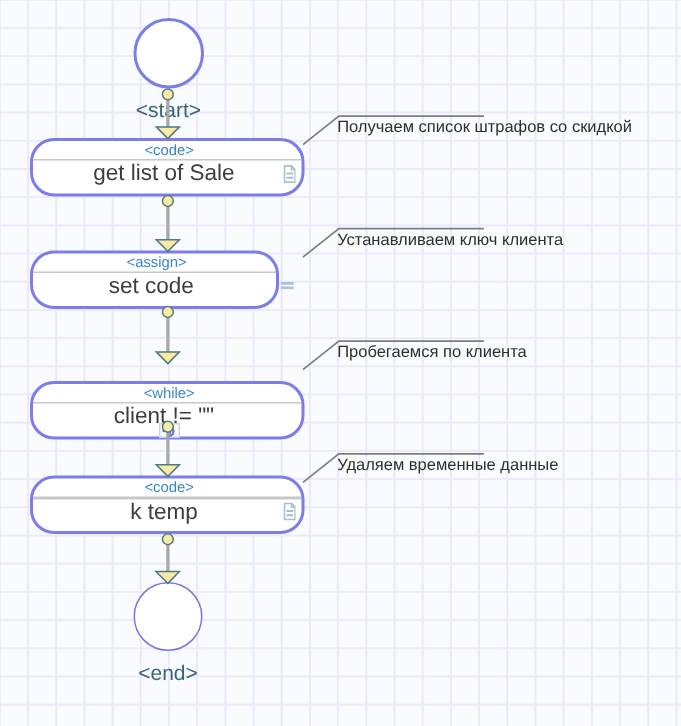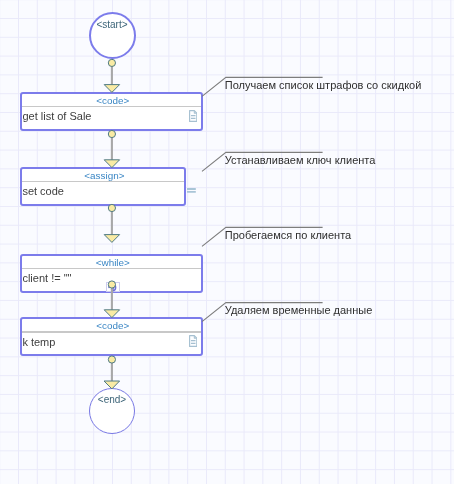--- a/index.html
+++ b/index.html
@@ -9,33 +9,33 @@
        -webkit-font-smoothing:antialiased;}
   #canvas{position:relative;width:454px;height:484px;overflow:hidden;
     background-color:#fafbff;
     background-image:
       linear-gradient(to right, #e9e9fa 1px, transparent 1px),
       linear-gradient(to bottom, #eaeafa 1px, transparent 1px);
     background-size:18.8px 18.8px;
     background-position:-0.8px -0.8px;
   }
   .node{position:absolute;box-sizing:border-box;background:#fff;
-        border:2px solid #7c7ceb;border-radius:3px;}
+        border:2px solid #7c7ceb;border-radius:16px;}
   .node-hdr{height:12.5px;line-height:13.8px;text-align:center;
         font-size:9.9px;color:#3a86c4;padding-left:2px;
         letter-spacing:0px;}
   .node-div{position:absolute;left:0;right:0;top:12.3px;height:1.1px;background:#c8c8c8;}
-  .node-body{position:relative;top:1px;height:23px;line-height:18px;text-align:left;padding-right:5px;
-        font-size:11px;color:#3d3d3d;}
+  .node-body{position:relative;top:1px;height:23px;line-height:18px;text-align:center;padding-right:5px;
+        font-size:15px;color:#3d3d3d;}
   .node-icon{position:absolute;}
   .doc-icon{left:166.6px;top:2.7px;width:8.4px;height:12px;}
   .eq-icon{left:164.9px;top:5.8px;width:8.8px;height:5px;}
   .term{position:absolute;box-sizing:border-box;background:#fff;border-radius:50%;}
   .term-label{position:absolute;left:0;right:0;text-align:center;
-        font-size:10px;color:#3c6478;}
+        font-size:14px;color:#3c6478;margin-top:46px;}
   .cmt{position:absolute;font-size:11px;color:#2e2e2e;white-space:nowrap;line-height:12px;}
   .loop-badge{position:absolute;left:83.9px;top:26.3px;box-sizing:border-box;
         width:13.6px;height:10.4px;background:#ffffff;border:1.2px solid #cdcdef;}
   .loop-badge svg{position:absolute;left:1.1px;top:-0.3px;width:8.5px;height:9.1px;
         display:block;overflow:visible;}
   svg.layer{position:absolute;left:0;top:0;width:454px;height:484px;overflow:visible;pointer-events:none;}
 </style>
 </head>
 <body>
 

